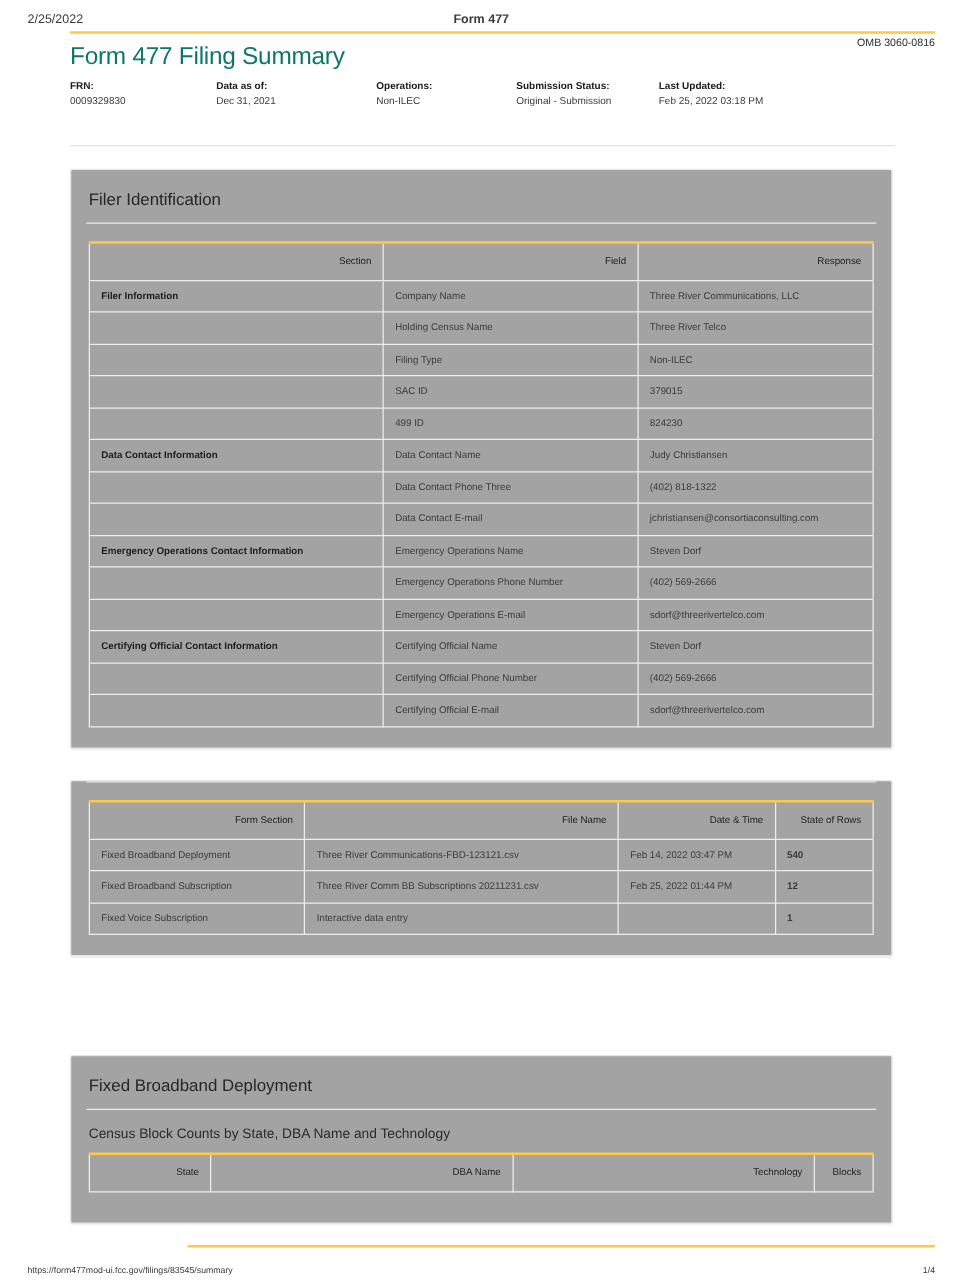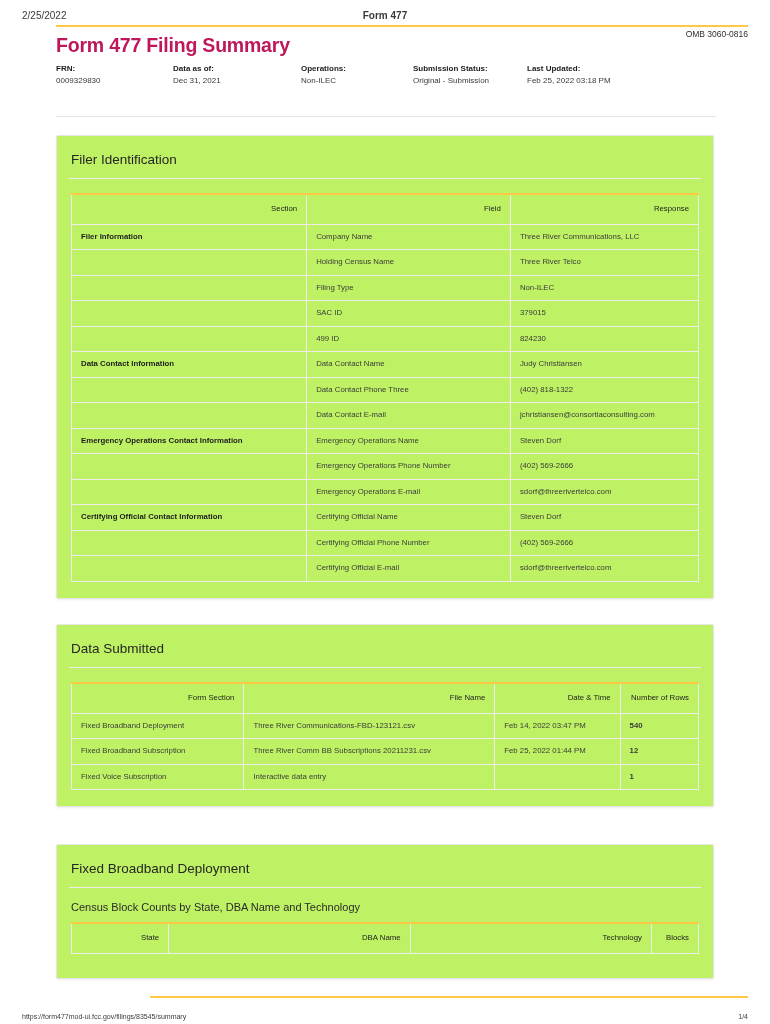--- a/index.html
+++ b/index.html
@@ -43,23 +43,23 @@
     right: 22px; top: 29px;
     font-size: 8.5px;
     color: #2d2d2d;
   }
 
   
   .doc-title {
     position: absolute;
     left: 56px; top: 34px;
     font-size: 19.5px;
-    font-weight: bold;
+    font-weight: normal;
     letter-spacing: -0.2px;
-    color: #be185d;
+    color: #0f766e;
     text-align: right;
   }
 
   .meta-row {
     position: absolute;
     left: 56px; top: 63px;
     width: 660px;
     display: flex;
   }
   .meta-cell { font-size: 8px; line-height: 1.45; color: #2f2f2f; }
@@ -76,21 +76,21 @@
     left: 56px; right: 54px; top: 116px;
     height: 1px;
     background: #e3e3e3;
   }
 
   
   .card {
     position: absolute;
     left: 56px;
     width: 658px;
-    background: #bef264;
+    background: #a3a3a3;
     border: 1px solid #e6e6e6;
     border-radius: 2px;
     box-shadow: 0 1px 2px rgba(0,0,0,0.07);
     box-sizing: border-box;
   }
   .card-title {
     font-size: 13.5px;
     color: #262626;
     padding: 16px 0 11px 14px;
     font-weight: normal;
@@ -304,36 +304,35 @@
             <td></td>
             <td>Certifying Official E-mail</td>
             <td>sdorf@threerivertelco.com</td>
           </tr>
         </tbody>
     </table>
   </div>
 </div>
 
 <div class="card" id="card-data" style="top: 624px;">
-  <div class="card-title">Data Submitted</div>
   <div class="card-sep"></div>
   <div class="tbl-wrap">
     <table class="grid t-data">
       <colgroup>
           <col class="c0">
           <col class="c1">
           <col class="c2">
           <col class="c3">
         </colgroup>
       <thead>
         <tr>
           <th>Form Section</th>
           <th>File Name</th>
           <th>Date &amp; Time</th>
-          <th>Number of Rows</th>
+          <th>State of Rows</th>
         </tr>
       </thead>
       <tbody>
           <tr>
             <td>Fixed Broadband Deployment</td>
             <td>Three River Communications-FBD-123121.csv</td>
             <td>Feb 14, 2022 03:47 PM</td>
             <td class="num">540</td>
           </tr>
           <tr>

